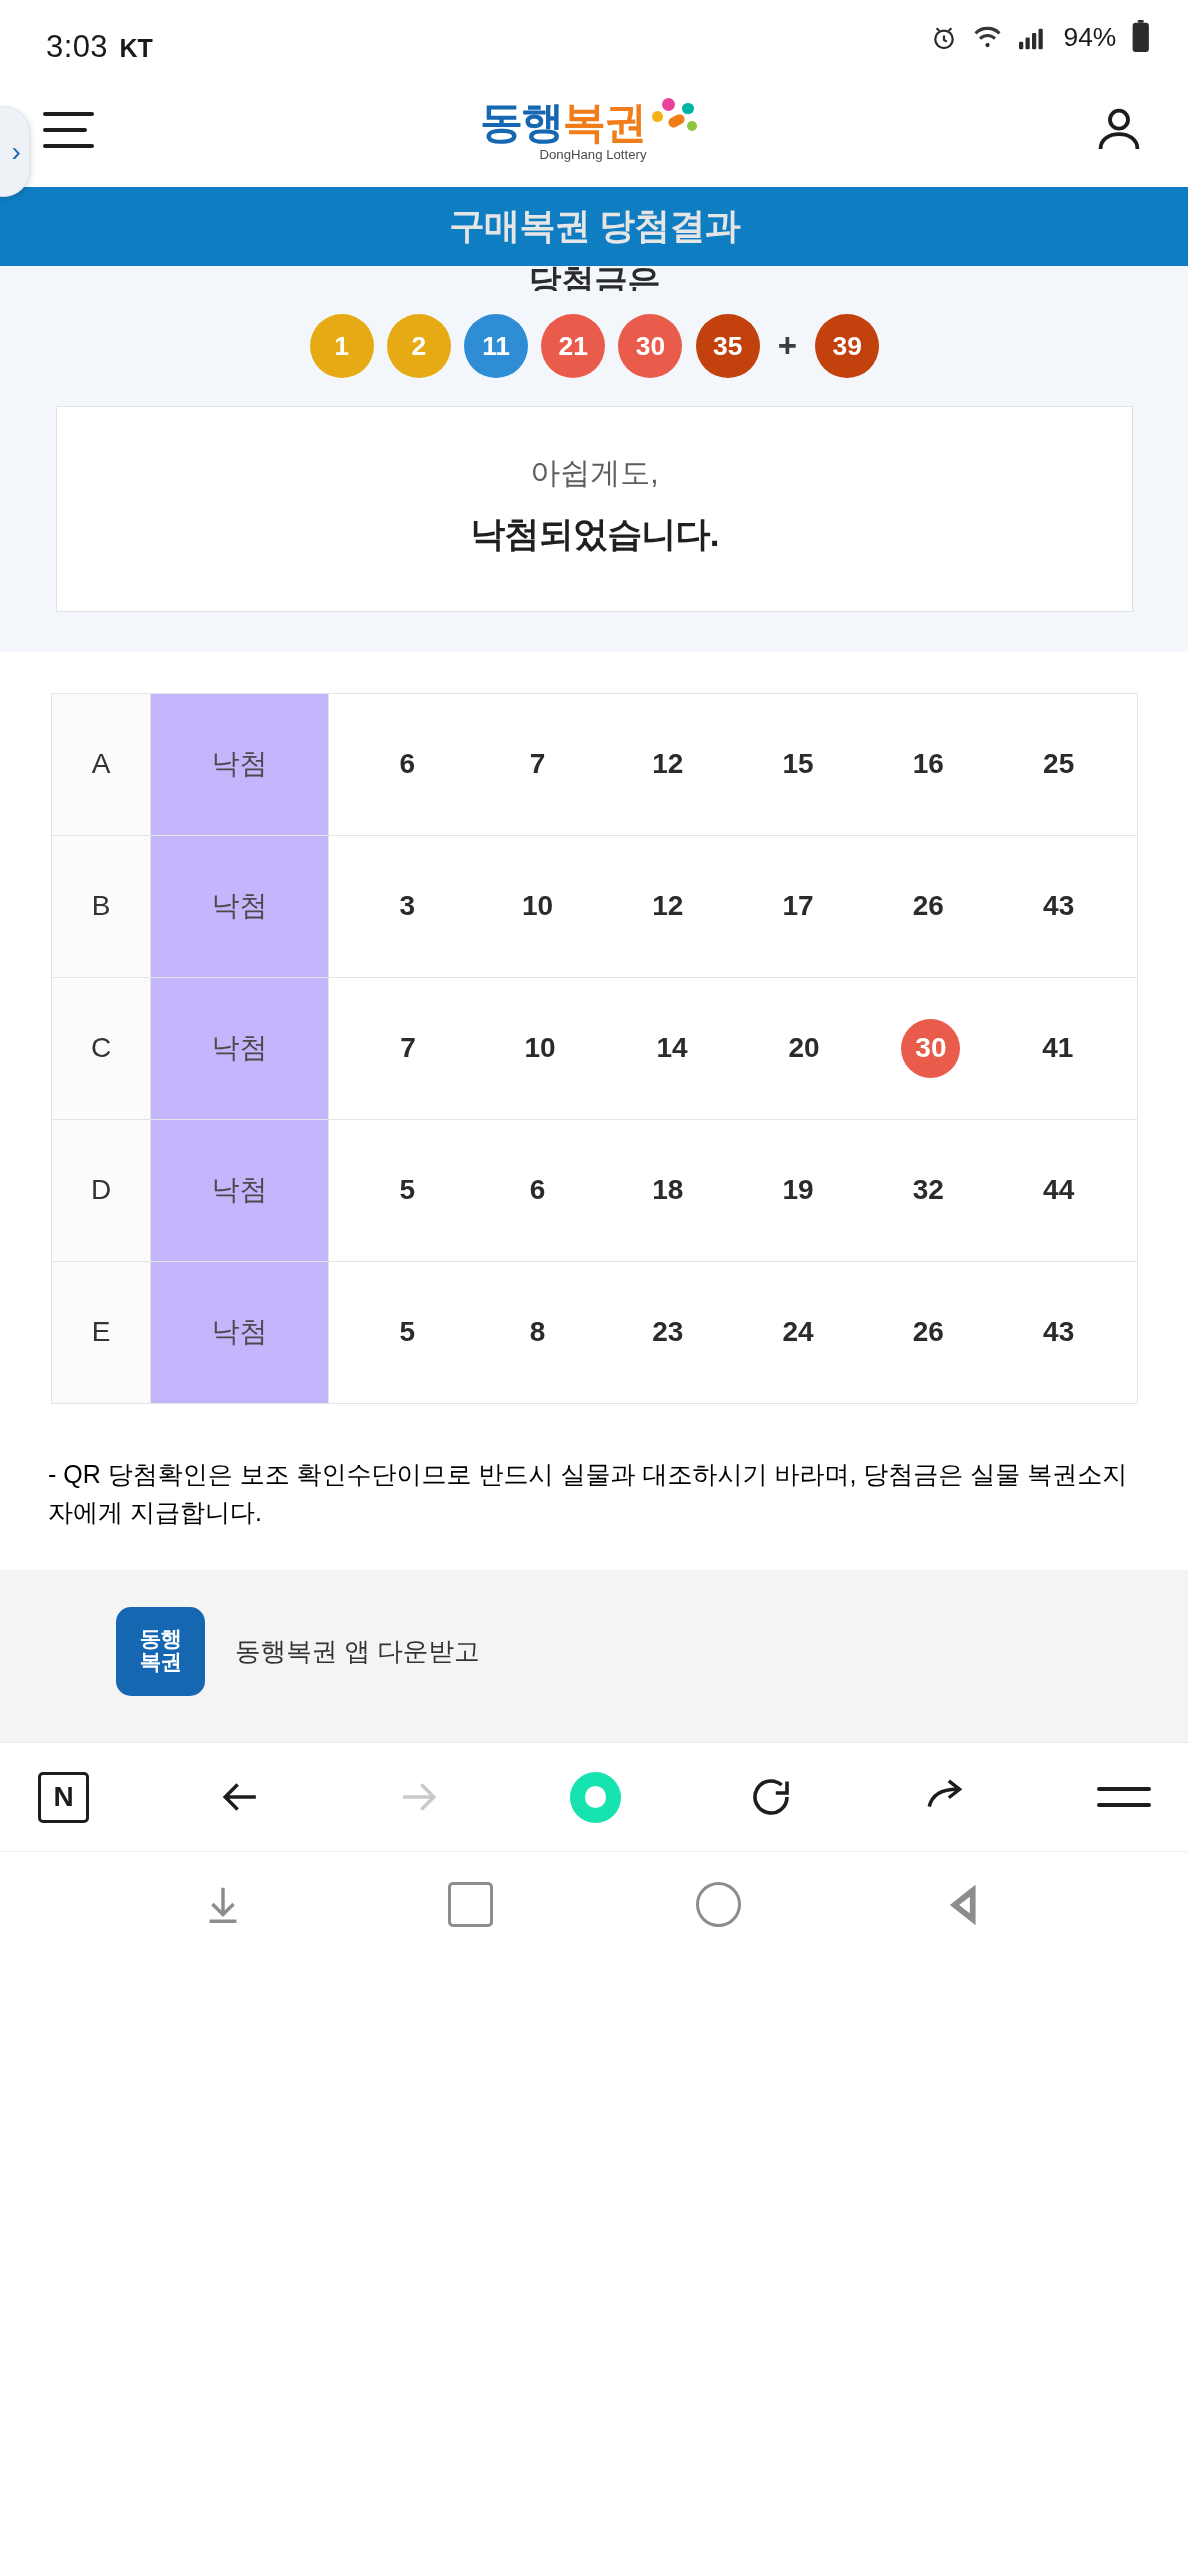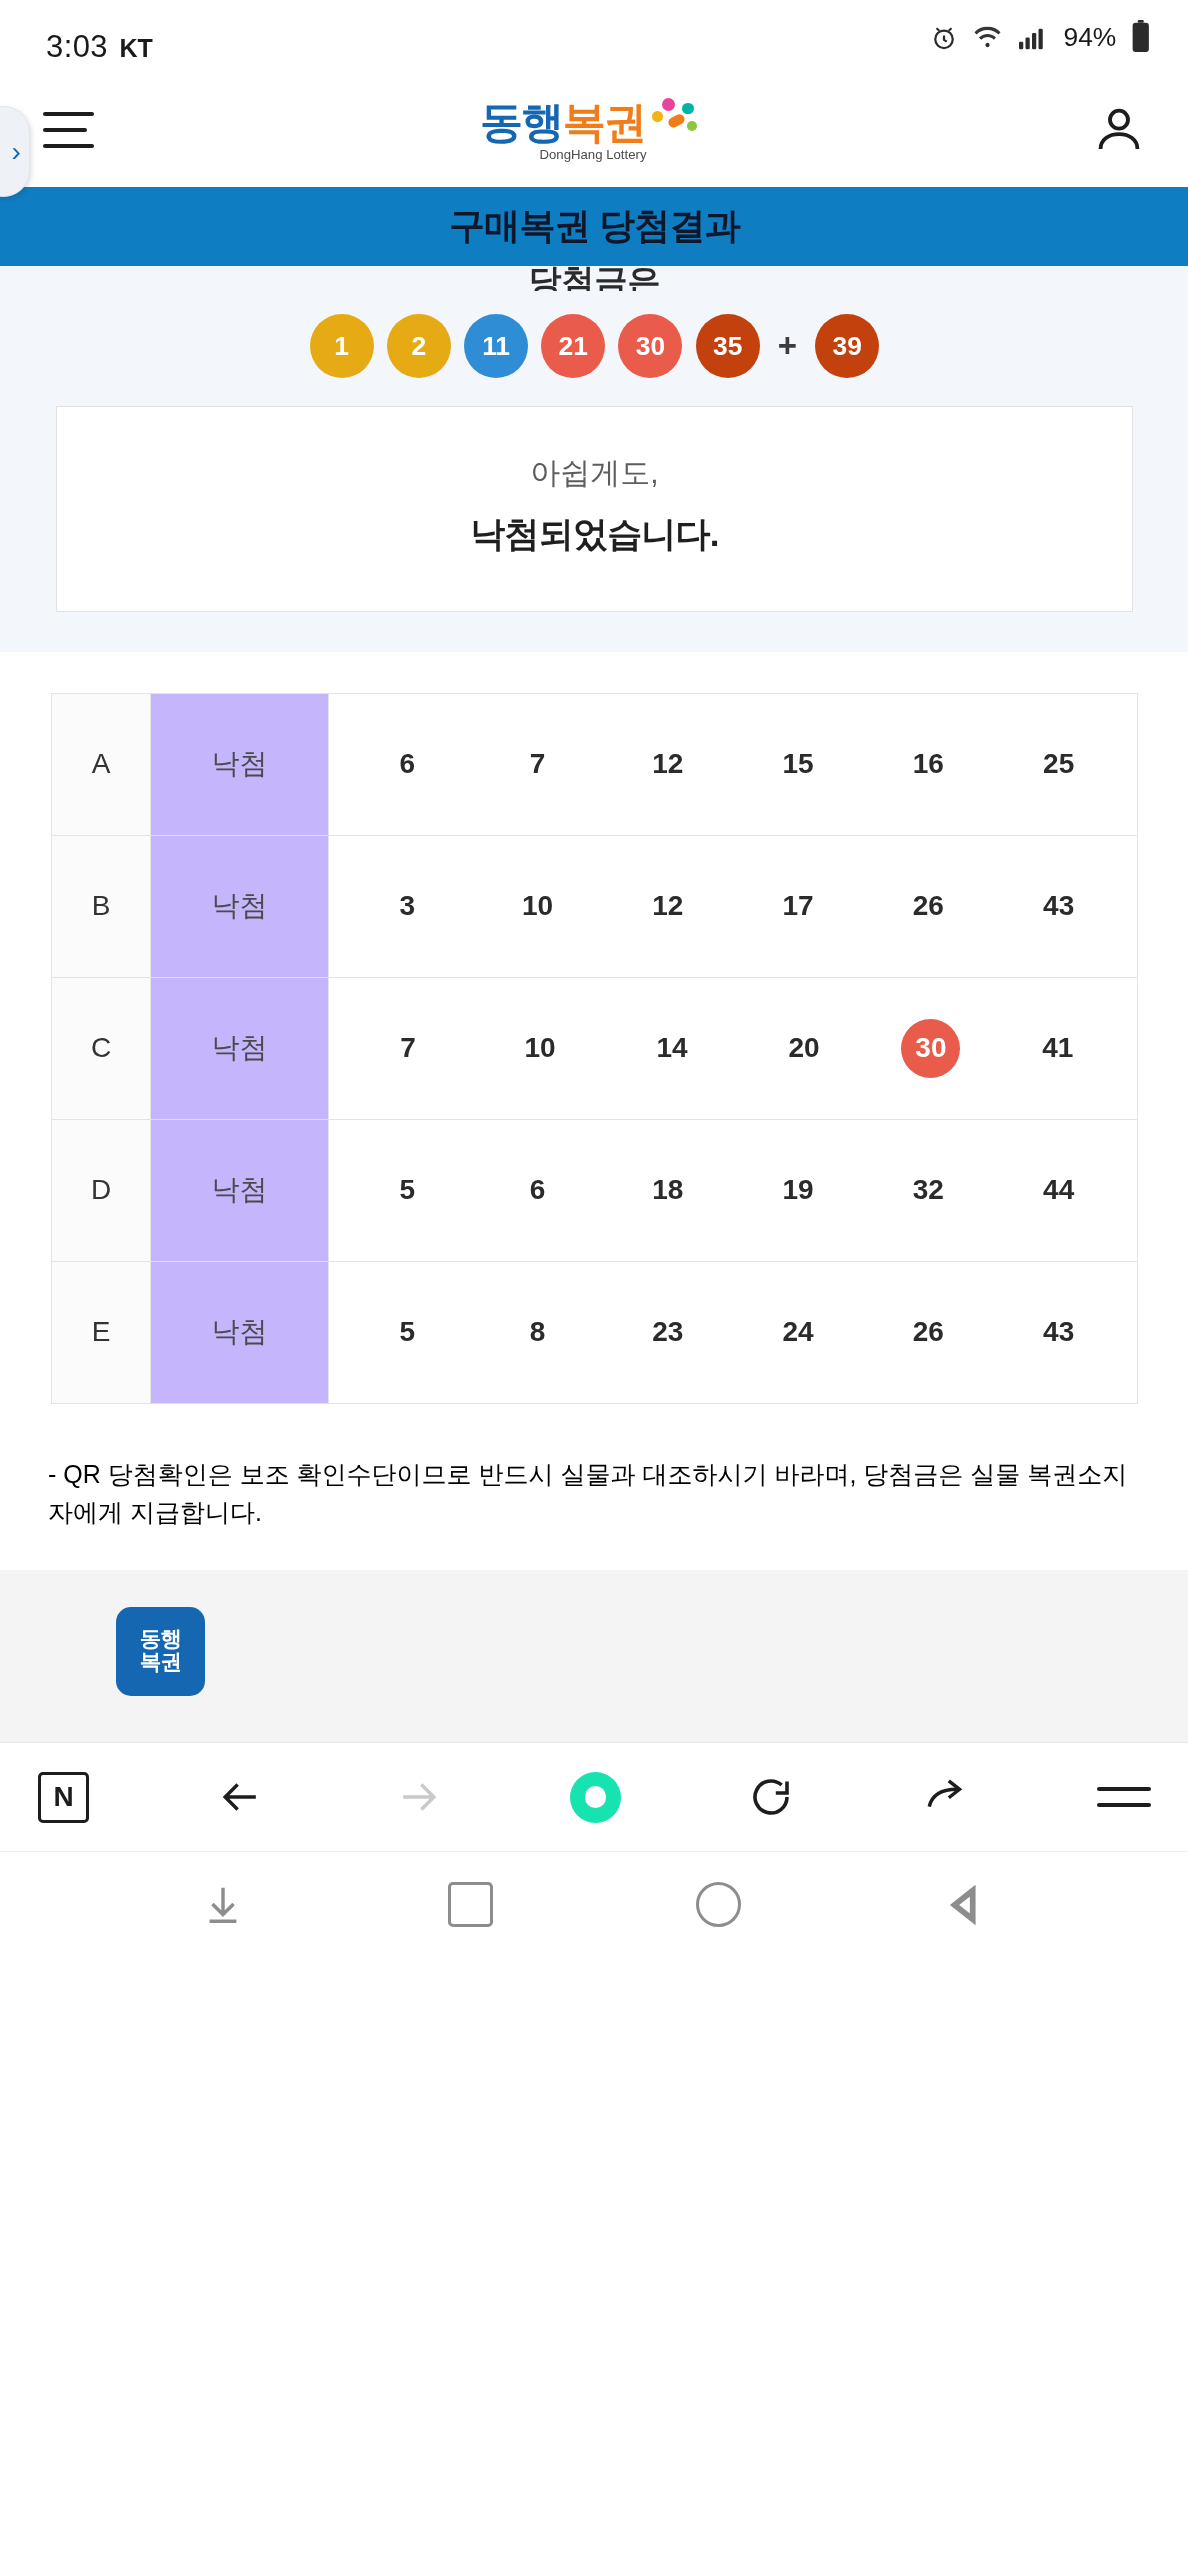--- a/index.html
+++ b/index.html
@@ -44,21 +44,21 @@
   .dot { position:absolute; border-radius:50%; }
   .logo-sub { font-size:13.2px; color:#4b4b4b; letter-spacing:0px; margin-top:3.3px; }
 
   
   .titleband {
     background:#0f7dc2;
     height:79px;
     display:flex; align-items:center; justify-content:center;
     position:relative;
   }
-  .titleband h1 { color:#0f172a; font-size:36px; font-weight:bold; letter-spacing:-0.8px;text-align:center; }
+  .titleband h1 { color:#e5e5e5; font-size:36px; font-weight:bold; letter-spacing:-0.8px;text-align:center; }
   .side-tab {
     position:absolute;
     left:-23px; top:-81px;
     width:53px; height:91px;
     background:#eef2f7;
     border:1.7px solid #dfe6ee;
     border-radius:33px;
     display:flex; align-items:center; justify-content:flex-end;
     padding-right:8.3px;
     box-shadow:1.7px 1.7px 5px rgba(0,0,0,.12);
@@ -349,20 +349,21 @@
 <div class="note">
   <p>- QR 당첨확인은 보조 확인수단이므로 반드시 실물과 대조하시기 바라며, 당첨금은 실물 복권소지자에게 지급합니다.</p>
 </div>
 
 <div class="promo">
   <div class="promo-badge">
     <span class="pb-line">동행</span>
     <span class="pb-line">복권</span>
   </div>
   <div class="promo-text">
+    <div>동행복권 앱 다운받고</div>
   </div>
 </div>
 
 <div class="browserbar">
   <div class="nbox">N</div>
 
   <div>
     <svg class="icon-svg" width="53" height="46" viewBox="0 0 24 24" fill="none" stroke="#1d1d1d" stroke-width="1.8">
       <path d="M20 12H4M10.5 5.5 4 12l6.5 6.5"></path>
     </svg>

